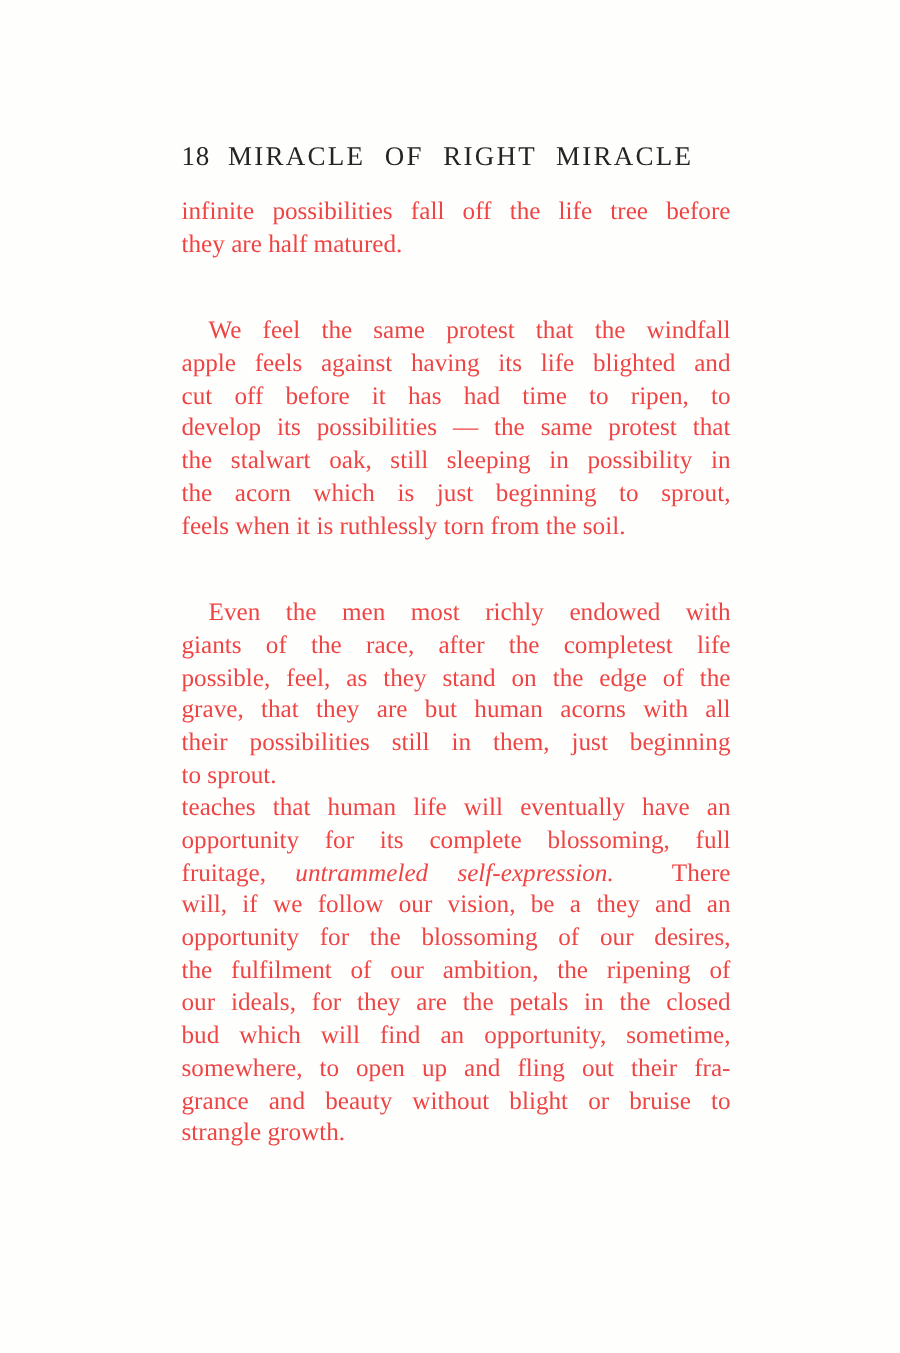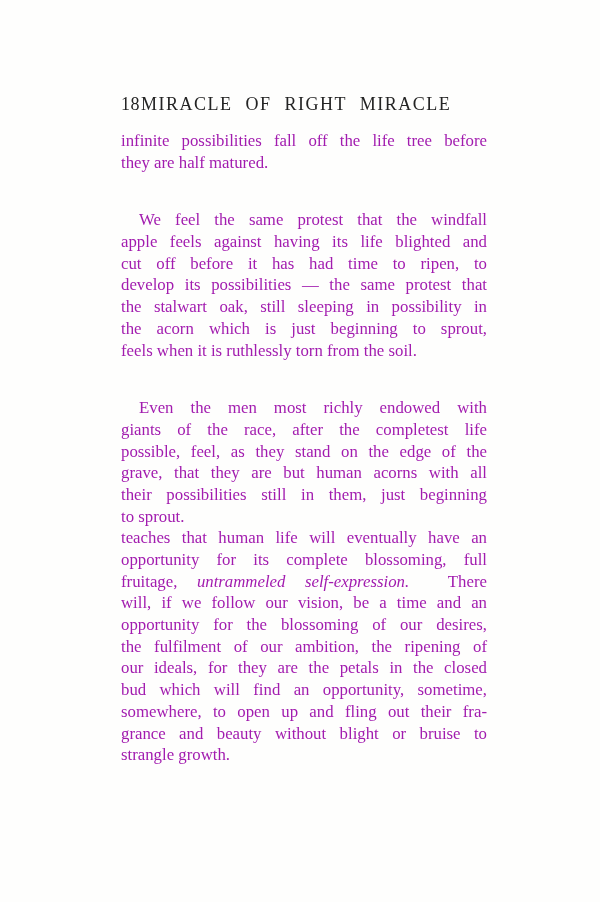--- a/index.html
+++ b/index.html
@@ -22,41 +22,41 @@
     top: 94px;
     width: 366px;
     font-size: 18px;
     line-height: 20px;
     letter-spacing: 1.5px;
     word-spacing: 7px;
     color: #242424;
     white-space: nowrap;
   }
   .running-header .page-number {
-    margin-right: 1px;
+    margin-right: 12px;
     letter-spacing: 0.5px;
     text-align: center;
   }
   .body-text {
     position: absolute;
     left: 121px;
     top: 130px;
     width: 366px;
   }
   .paragraph {
     margin: 0;
   }
   .line {
     font-size: 16.8px;
     line-height: 21.7px;
     height: 21.7px;
     text-align: justify;
     text-align-last: justify;
     white-space: nowrap;
-    color: #a21caf;
+    color: #ef4444;
   }
   .line.indent {
     padding-left: 18px;
     margin-top: 36px;
   }
   .line.last {
     text-align-last: left;
   }
   .line .italic {
     font-style: italic;
@@ -88,21 +88,21 @@
         <div class="line"><span>giants of the race, after the completest life</span></div>
         <div class="line"><span>possible, feel, as they stand on the edge of the</span></div>
         <div class="line"><span>grave, that they are but human acorns with all</span></div>
         <div class="line"><span>their possibilities still in them, just beginning</span></div>
         <div class="line last"><span>to sprout.</span></div>
       </div>
       <div class="paragraph">
         <div class="line"><span>teaches that human life will eventually have an</span></div>
         <div class="line"><span>opportunity for its complete blossoming, full</span></div>
         <div class="line"><span>fruitage, </span><span class="italic">untrammeled self-expression.</span><span>&nbsp; There</span></div>
-        <div class="line"><span>will, if we follow our vision, be a time and an</span></div>
+        <div class="line"><span>will, if we follow our vision, be a they and an</span></div>
         <div class="line"><span>opportunity for the blossoming of our desires,</span></div>
         <div class="line"><span>the fulfilment of our ambition, the ripening of</span></div>
         <div class="line"><span>our ideals, for they are the petals in the closed</span></div>
         <div class="line"><span>bud which will find an opportunity, sometime,</span></div>
         <div class="line"><span>somewhere, to open up and fling out their fra-</span></div>
         <div class="line"><span>grance and beauty without blight or bruise to</span></div>
         <div class="line last"><span>strangle growth.</span></div>
       </div>
     </div>
 </div>

